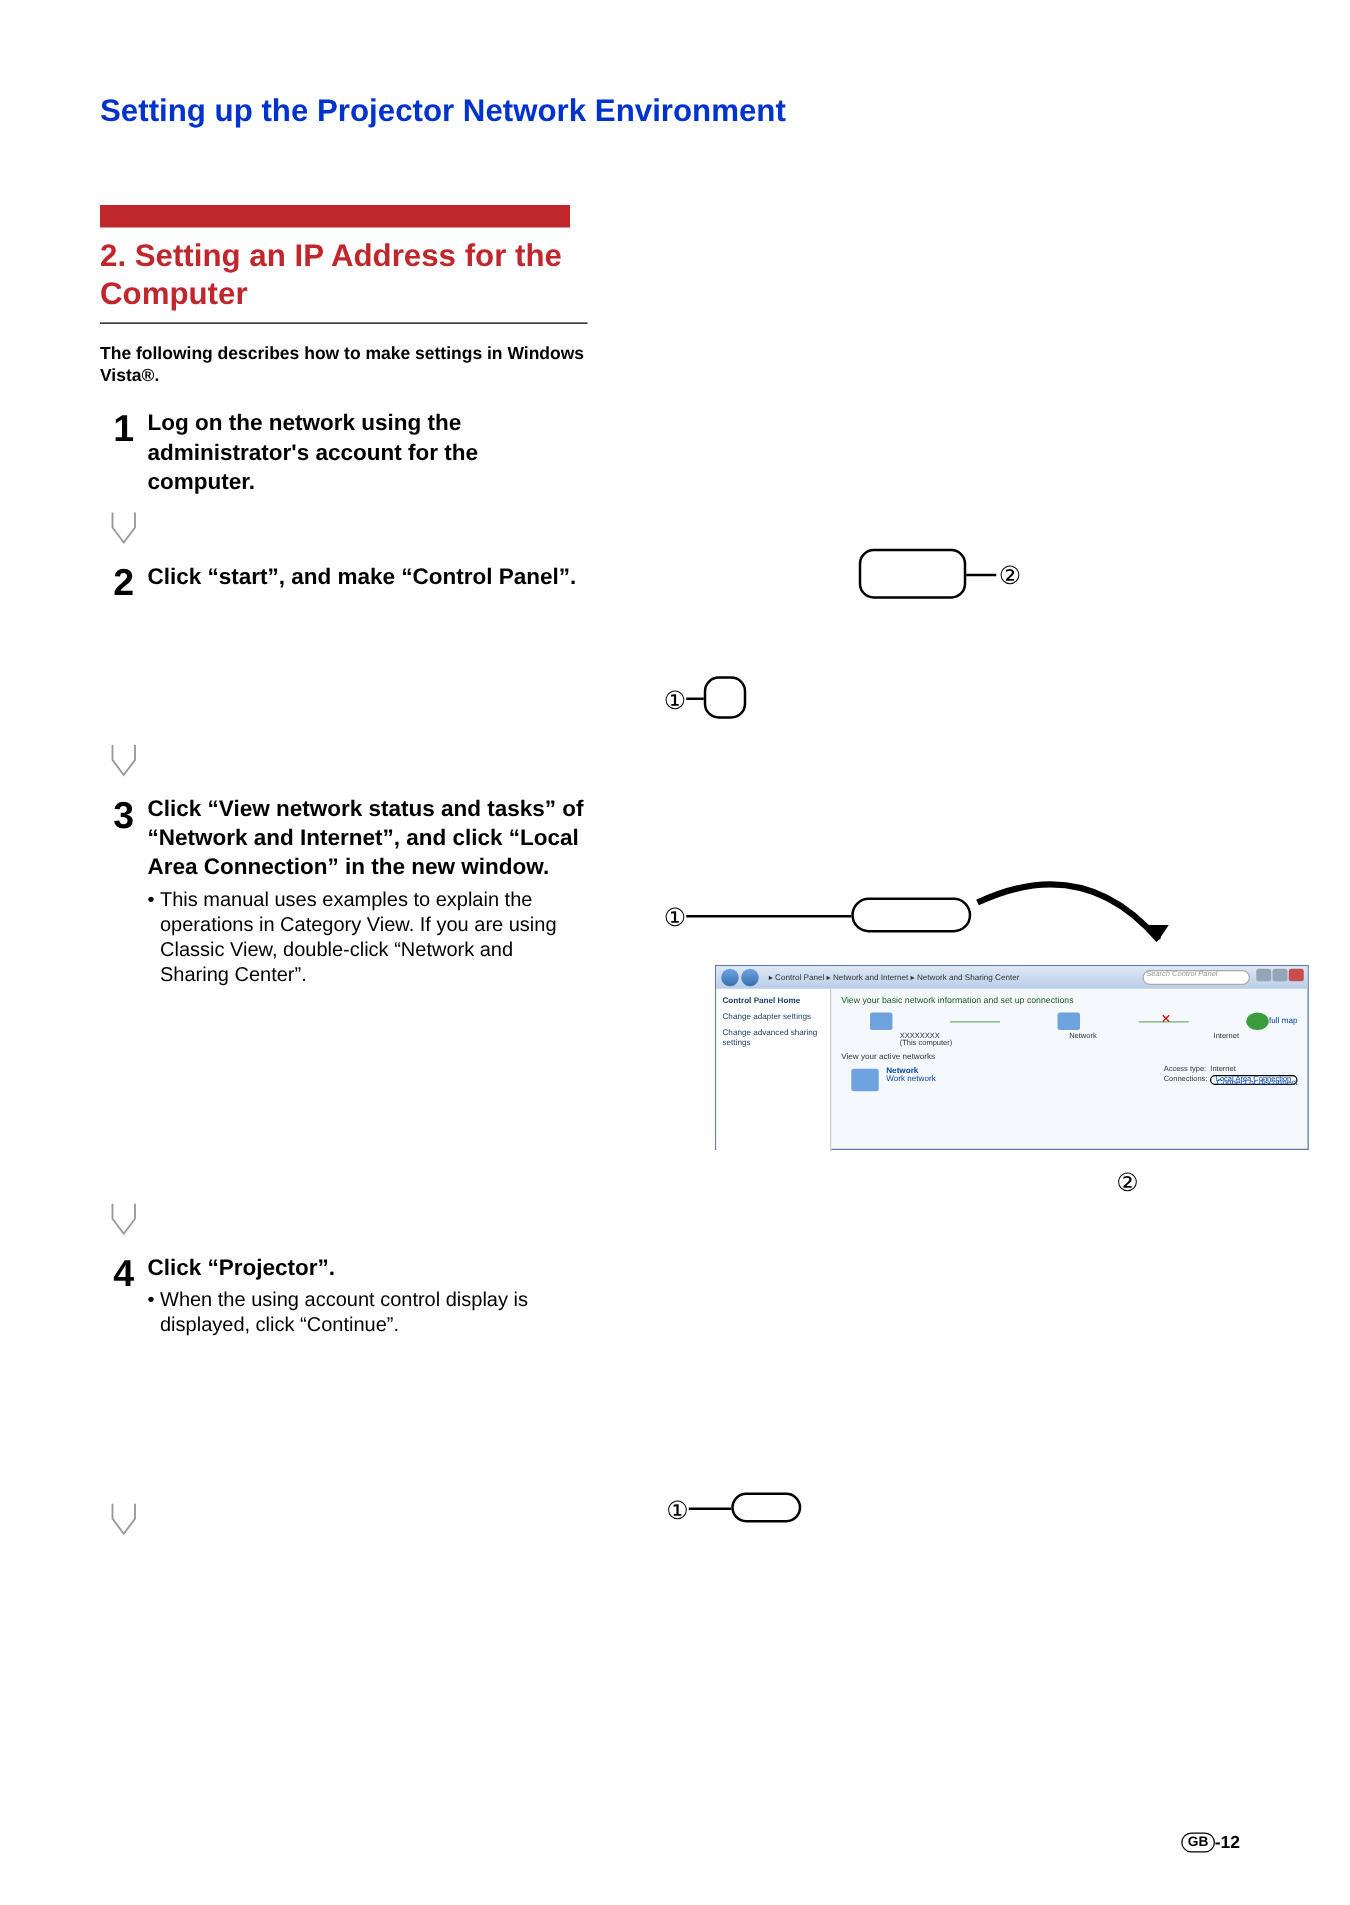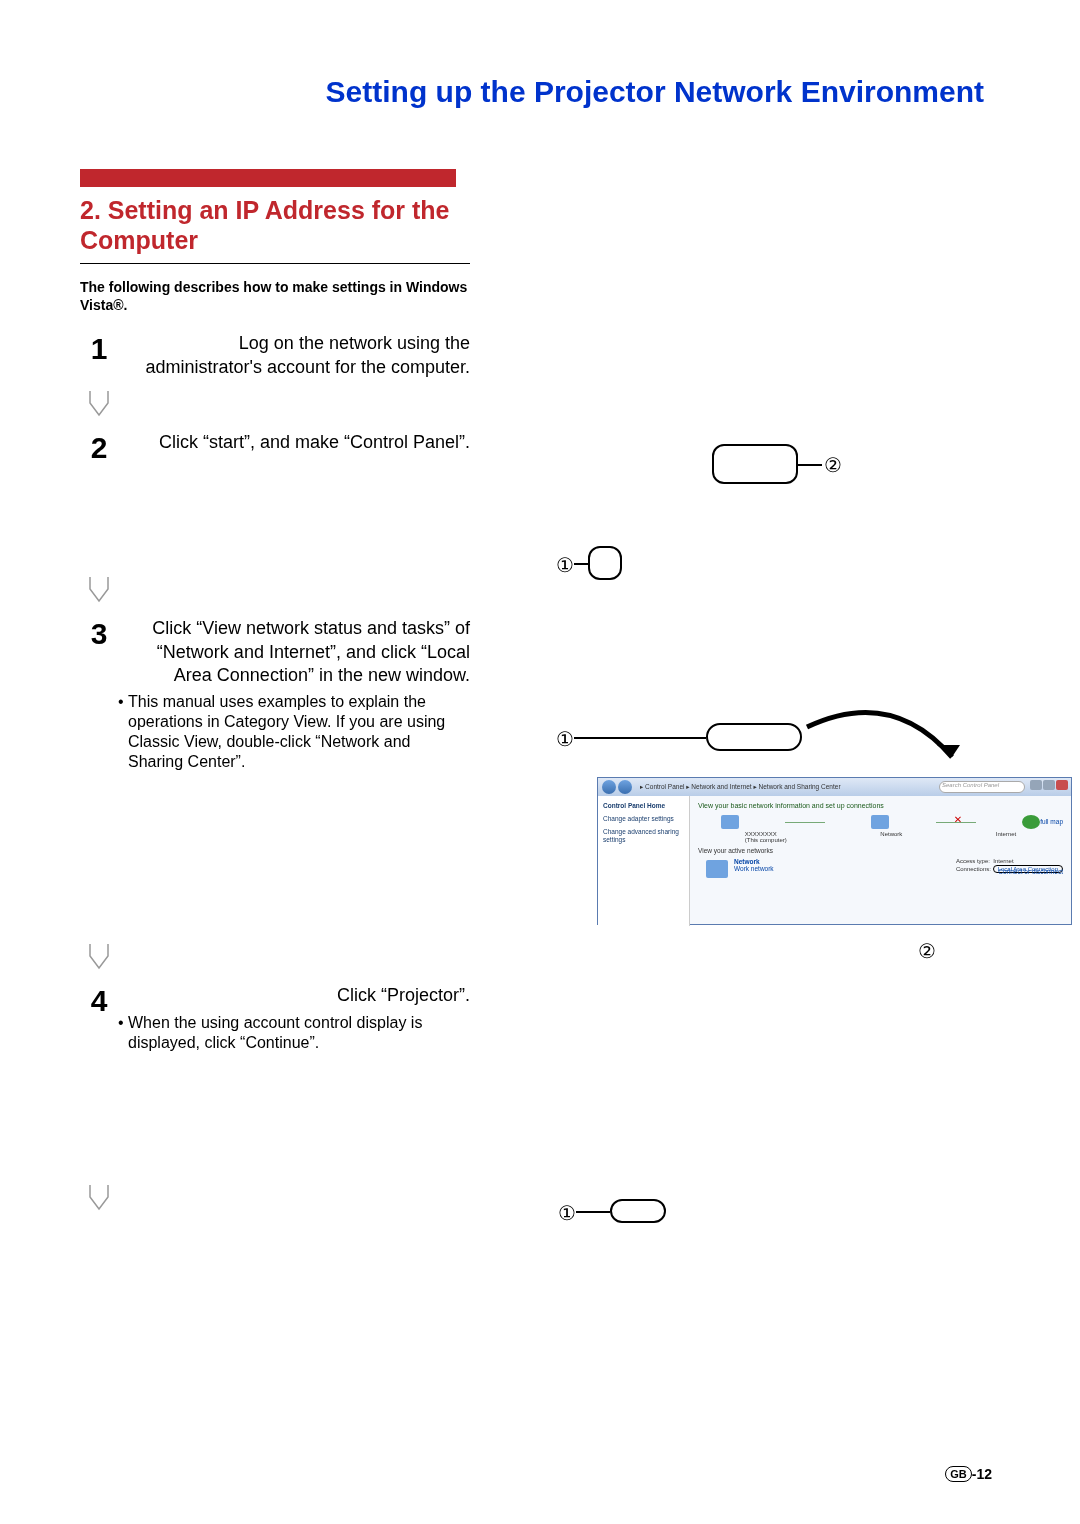--- a/index.html
+++ b/index.html
@@ -13,28 +13,28 @@
   }
   .page {
     position: relative;
     width: 100%;
     height: 100%;
     padding: 75px 80px 55px 80px;
   }
   .section-title {
     color: #0033cc;
     font-weight: bold;
-    font-size: 30px;
-    text-align: right;
+    font-size: 25px;
+    text-align: left;
     margin-bottom: 60px;
     margin-right: 16px;
   }
   .columns {
     display: flex;
-    gap: 32px;
+    gap: 7px;
   }
   .left {
     width: 390px;
   }
   .right {
     width: 465px;
     position: relative;
   }
   .red-bar {
     height: 18px;
@@ -72,24 +72,23 @@
     font-size: 30px;
     font-weight: 900;
     line-height: 1;
     text-align: center;
     padding-top: 2px;
   }
   .step-body {
     flex: 1;
   }
   .step-title {
-    font-weight: normal;
+    font-weight: bold;
     font-size: 18px;
     line-height: 1.3;
-    text-align: right;
   }
   .step-note {
     font-size: 16px;
     line-height: 1.25;
     margin-top: 5px;
     padding-left: 0;
   }
   .bullet-row { display: flex; }
   .bullet-dot { width: 10px; flex-shrink: 0; }
   .spacer-arrow {

